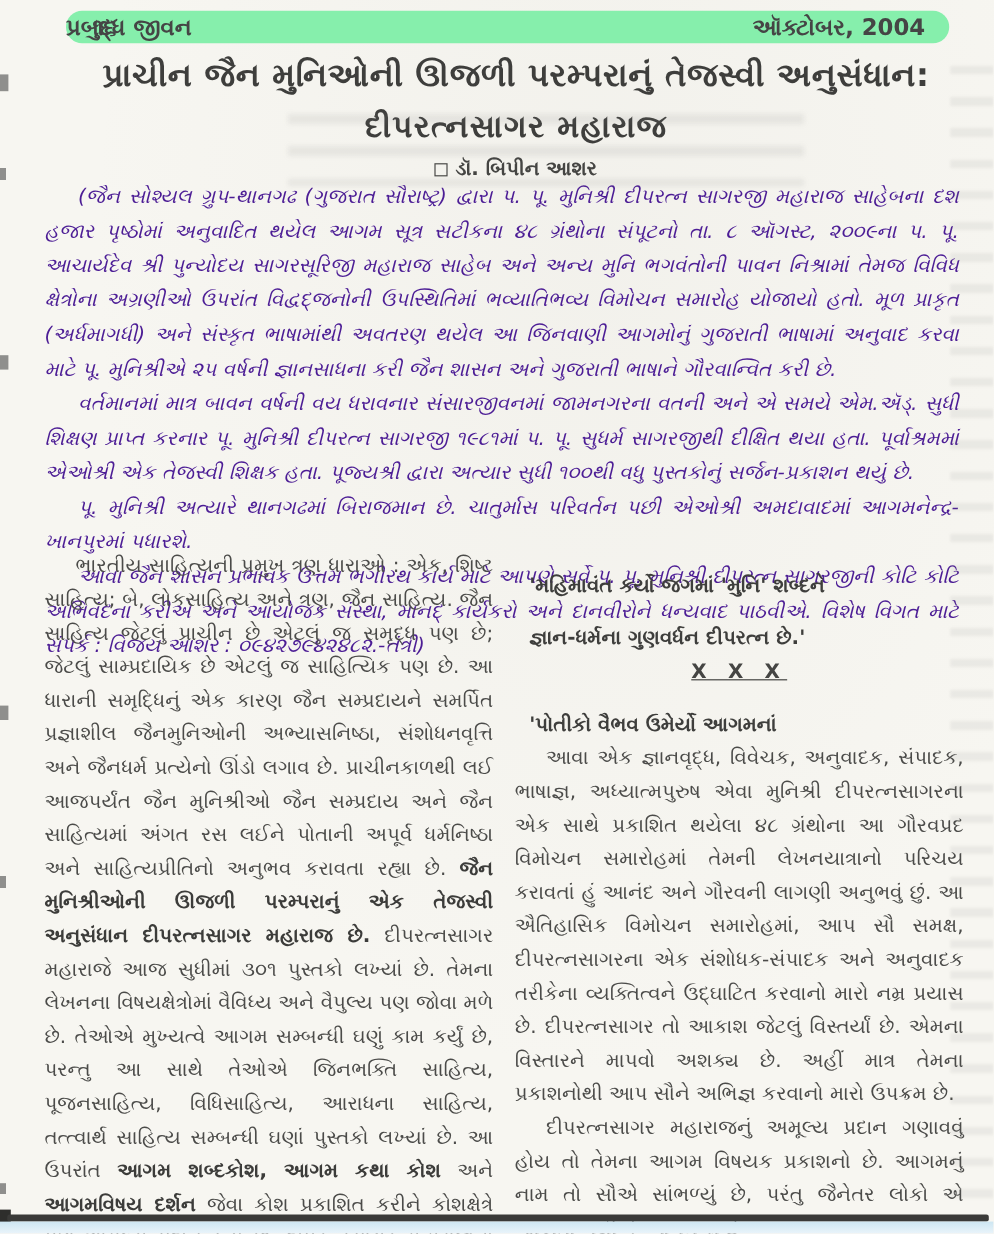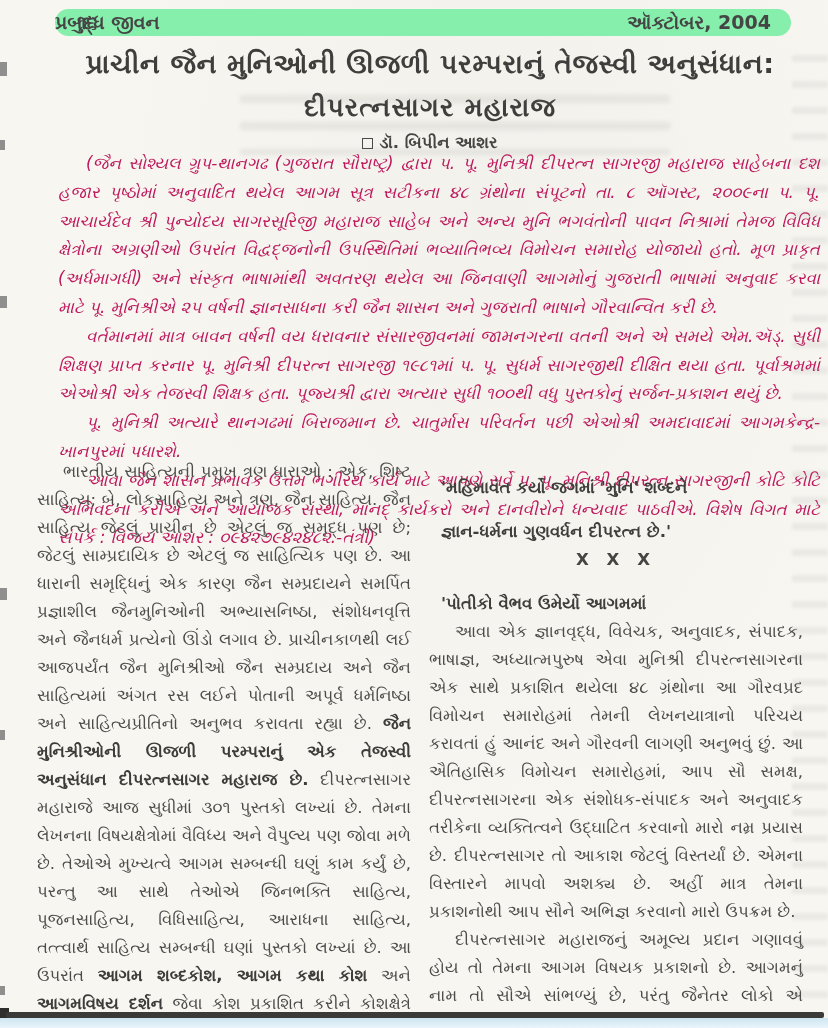--- a/index.html
+++ b/index.html
@@ -38,35 +38,35 @@
   .byline-bullet {
     display: inline-block; width: 11px; height: 11px;
     border: 1.5px solid #4a4a48; margin-right: 6px; vertical-align: -1px;
     background: transparent;
   }
 
   
   .intro {
     position: absolute; left: 37px; top: 149px; width: 762px;
     font-style: italic; font-size: 16.8px; line-height: 28.8px;
-    text-align: justify; color: #be185d; margin-left: 21px;
+    text-align: justify; color: #4c1d95;
   }
   .intro p { text-indent: 28px; }
 
   
   .columns {
     position: absolute; left: 37px; top: 458px; width: 766px;
     display: flex; gap: 18px;
   }
   .col { width: 374px; font-size: 16.6px; line-height: 28px; text-align: justify; color: #4b4b49; }
   .col .indent { text-indent: 26px; }
   .col b { color: #3c3c3a; }
 
   .quote { font-weight: bold; color: #3e3e3c; padding-left: 12px; text-align: left; margin-top: 16px; }
-  .quote-separator { font-weight: bold; text-align: center; letter-spacing: 6px; color: #454543; }
+  .quote-separator { font-weight: bold; text-align: center; letter-spacing: 6px; color: #454543; text-decoration: underline; }
 
   
   .ghost-right {
     position: absolute; right: 0; top: 55px; width: 36px; height: 945px;
     background: repeating-linear-gradient(
       to bottom,
       rgba(120,120,118,0.18) 0px, rgba(120,120,118,0.18) 7px,
       rgba(0,0,0,0) 7px, rgba(0,0,0,0) 26px);
     filter: blur(1.5px);
     opacity: 0.55;
@@ -112,33 +112,33 @@
 
 <div class="title-block">
   <div class="title-line1">પ્રાચીન જૈન મુનિઓની ઊજળી પરમ્પરાનું તેજસ્વી અનુસંધાન:</div>
   <div class="title-line2">દીપરત્નસાગર મહારાજ</div>
   <div class="byline"><span class="byline-bullet"></span><span>ડૉ. બિપીન આશર</span></div>
 </div>
 
 <div class="intro">
   <p>(જૈન સોશ્યલ ગ્રુપ-થાનગઢ (ગુજરાત સૌરાષ્ટ્ર) દ્વારા પ. પૂ. મુનિશ્રી દીપરત્ન સાગરજી મહારાજ સાહેબના દશ હજાર પૃષ્ઠોમાં અનુવાદિત થયેલ આગમ સૂત્ર સટીકના ૪૮ ગ્રંથોના સંપૂટનો તા. ૮ ઑગસ્ટ, ૨૦૦૯ના પ. પૂ. આચાર્યદેવ શ્રી પુન્યોદય સાગરસૂરિજી મહારાજ સાહેબ અને અન્ય મુનિ ભગવંતોની પાવન નિશ્રામાં તેમજ વિવિધ ક્ષેત્રોના અગ્રણીઓ ઉપરાંત વિદ્વદ્જનોની ઉપસ્થિતિમાં ભવ્યાતિભવ્ય વિમોચન સમારોહ યોજાયો હતો. મૂળ પ્રાકૃત (અર્ધમાગધી) અને સંસ્કૃત ભાષામાંથી અવતરણ થયેલ આ જિનવાણી આગમોનું ગુજરાતી ભાષામાં અનુવાદ કરવા માટે પૂ. મુનિશ્રીએ ૨૫ વર્ષની જ્ઞાનસાધના કરી જૈન શાસન અને ગુજરાતી ભાષાને ગૌરવાન્વિત કરી છે.</p>
   <p>વર્તમાનમાં માત્ર બાવન વર્ષની વય ધરાવનાર સંસારજીવનમાં જામનગરના વતની અને એ સમયે એમ.ઍડ્. સુધી શિક્ષણ પ્રાપ્ત કરનાર પૂ. મુનિશ્રી દીપરત્ન સાગરજી ૧૯૮૧માં પ. પૂ. સુધર્મ સાગરજીથી દીક્ષિત થયા હતા. પૂર્વાશ્રમમાં એઓશ્રી એક તેજસ્વી શિક્ષક હતા. પૂજ્યશ્રી દ્વારા અત્યાર સુધી ૧૦૦થી વધુ પુસ્તકોનું સર્જન-પ્રકાશન થયું છે.</p>
-  <p>પૂ. મુનિશ્રી અત્યારે થાનગઢમાં બિરાજમાન છે. ચાતુર્માસ પરિવર્તન પછી એઓશ્રી અમદાવાદમાં આગમકેન્દ્ર-ખાનપુરમાં પધારશે.</p>
+  <p>પૂ. મુનિશ્રી અત્યારે થાનગઢમાં બિરાજમાન છે. ચાતુર્માસ પરિવર્તન પછી એઓશ્રી અમદાવાદમાં આગમનેન્દ્ર-ખાનપુરમાં પધારશે.</p>
   <p>આવા જૈન શાસન પ્રભાવક ઉત્તમ ભગીરથ કાર્ય માટે આપણે સર્વે પ. પૂ. મુનિશ્રી દીપરત્ન સાગરજીની કોટિ કોટિ અભિવંદના કરીએ અને આયોજક સંસ્થા, માનદ્ કાર્યકરો અને દાનવીરોને ધન્યવાદ પાઠવીએ. વિશેષ વિગત માટે સંપર્ક : વિજય આશર : ૦૯૪૨૭૯૪૨૪૮૨.-તંત્રી)</p>
 </div>
 
 <div class="columns">
   <div class="col">
     <p class="indent"><span>ભારતીય સાહિત્યની પ્રમુખ ત્રણ ધારાઓ : એક, શિષ્ટ સાહિત્ય; બે, લોકસાહિત્ય અને ત્રણ, જૈન સાહિત્ય. જૈન સાહિત્ય જેટલું પ્રાચીન છે એટલું જ સમૃદ્ધ પણ છે; જેટલું સામ્પ્રદાયિક છે એટલું જ સાહિત્યિક પણ છે. આ ધારાની સમૃદ્ધિનું એક કારણ જૈન સમ્પ્રદાયને સમર્પિત પ્રજ્ઞાશીલ જૈનમુનિઓની અભ્યાસનિષ્ઠા, સંશોધનવૃત્તિ અને જૈનધર્મ પ્રત્યેનો ઊંડો લગાવ છે. પ્રાચીનકાળથી લઈ આજપર્યંત જૈન મુનિશ્રીઓ જૈન સમ્પ્રદાય અને જૈન સાહિત્યમાં અંગત રસ લઈને પોતાની અપૂર્વ ધર્મનિષ્ઠા અને સાહિત્યપ્રીતિનો અનુભવ કરાવતા રહ્યા છે. </span><b>જૈન મુનિશ્રીઓની ઊજળી પરમ્પરાનું એક તેજસ્વી અનુસંધાન દીપરત્નસાગર મહારાજ છે.</b><span> દીપરત્નસાગર મહારાજે આજ સુધીમાં ૩૦૧ પુસ્તકો લખ્યાં છે. તેમના લેખનના વિષયક્ષેત્રોમાં વૈવિધ્ય અને વૈપુલ્ય પણ જોવા મળે છે. તેઓએ મુખ્યત્વે આગમ સમ્બન્ધી ઘણું કામ કર્યું છે, પરન્તુ આ સાથે તેઓએ જિનભક્તિ સાહિત્ય, પૂજનસાહિત્ય, વિધિસાહિત્ય, આરાધના સાહિત્ય, તત્ત્વાર્થ સાહિત્ય સમ્બન્ધી ઘણાં પુસ્તકો લખ્યાં છે. આ ઉપરાંત </span><b>આગમ શબ્દકોશ, આગમ કથા કોશ</b><span> અને </span><b>આગમવિષય દર્શન</b><span> જેવા કોશ પ્રકાશિત કરીને કોશક્ષેત્રે પણ અમૂલ્ય પ્રદાન કર્યું છે. દીપરત્નસાગર મહારાજના કેટલાંક પુસ્તકો વિશ્વના જુદા જુદા ચૌદ દેશોની યુનિવર્સિટીના અભ્યાસક્રમમાં મૂકાયાં છે અને કેટલીક યુનિવર્સિટીમાં સંદર્ભગ્રંથ તરીકે ઉપયોગમાં લેવાય છે. ધર્મ અને સાહિત્ય ક્ષેત્રે ભગીરથ કાર્ય કરનાર દીપરત્નસાગરે જ્ઞાનયજ્ઞ આરંભીને પોતાના જીવનના ત્રણ દાયકાઓ આ જ્ઞાનયજ્ઞમાં હોમી</span></p>
   </div>
   <div class="col">
     <div class="quote">'મહિમાવંત કર્યો જગમાં 'મુનિ' શબ્દને</div>
     <div class="quote">જ્ઞાન-ધર્મના ગુણવર્ધન દીપરત્ન છે.'</div>
     <div class="quote-separator">X X X</div>
-    <div class="quote">'પોતીકો વૈભવ ઉમેર્યો આગમમાં</div>
+    <div class="quote">'પોતીકો વૈભવ ઉમેર્યો આગમનાં</div>
     <p class="indent">આવા એક જ્ઞાનવૃદ્ધ, વિવેચક, અનુવાદક, સંપાદક, ભાષાજ્ઞ, અધ્યાત્મપુરુષ એવા મુનિશ્રી દીપરત્નસાગરના એક સાથે પ્રકાશિત થયેલા ૪૮ ગ્રંથોના આ ગૌરવપ્રદ વિમોચન સમારોહમાં તેમની લેખનયાત્રાનો પરિચય કરાવતાં હું આનંદ અને ગૌરવની લાગણી અનુભવું છું. આ ઐતિહાસિક વિમોચન સમારોહમાં, આપ સૌ સમક્ષ, દીપરત્નસાગરના એક સંશોધક-સંપાદક અને અનુવાદક તરીકેના વ્યક્તિત્વને ઉદ્ઘાટિત કરવાનો મારો નમ્ર પ્રયાસ છે. દીપરત્નસાગર તો આકાશ જેટલું વિસ્તર્યાં છે. એમના વિસ્તારને માપવો અશક્ય છે. અહીં માત્ર તેમના પ્રકાશનોથી આપ સૌને અભિજ્ઞ કરવાનો મારો ઉપક્રમ છે.</p>
     <p class="indent">દીપરત્નસાગર મહારાજનું અમૂલ્ય પ્રદાન ગણાવવું હોય તો તેમના આગમ વિષયક પ્રકાશનો છે. આગમનું નામ તો સૌએ સાંભળ્યું છે, પરંતુ જૈનેતર લોકો એ જાણતા નથી કે આગમ શું છે</p>
   </div>
 </div>
 
 <div class="ghost-right"></div>
 <div class="ghost-title"></div>
 <div class="edge-mark em1"></div>
 <div class="edge-mark em2"></div>
 <div class="edge-mark em3"></div>

